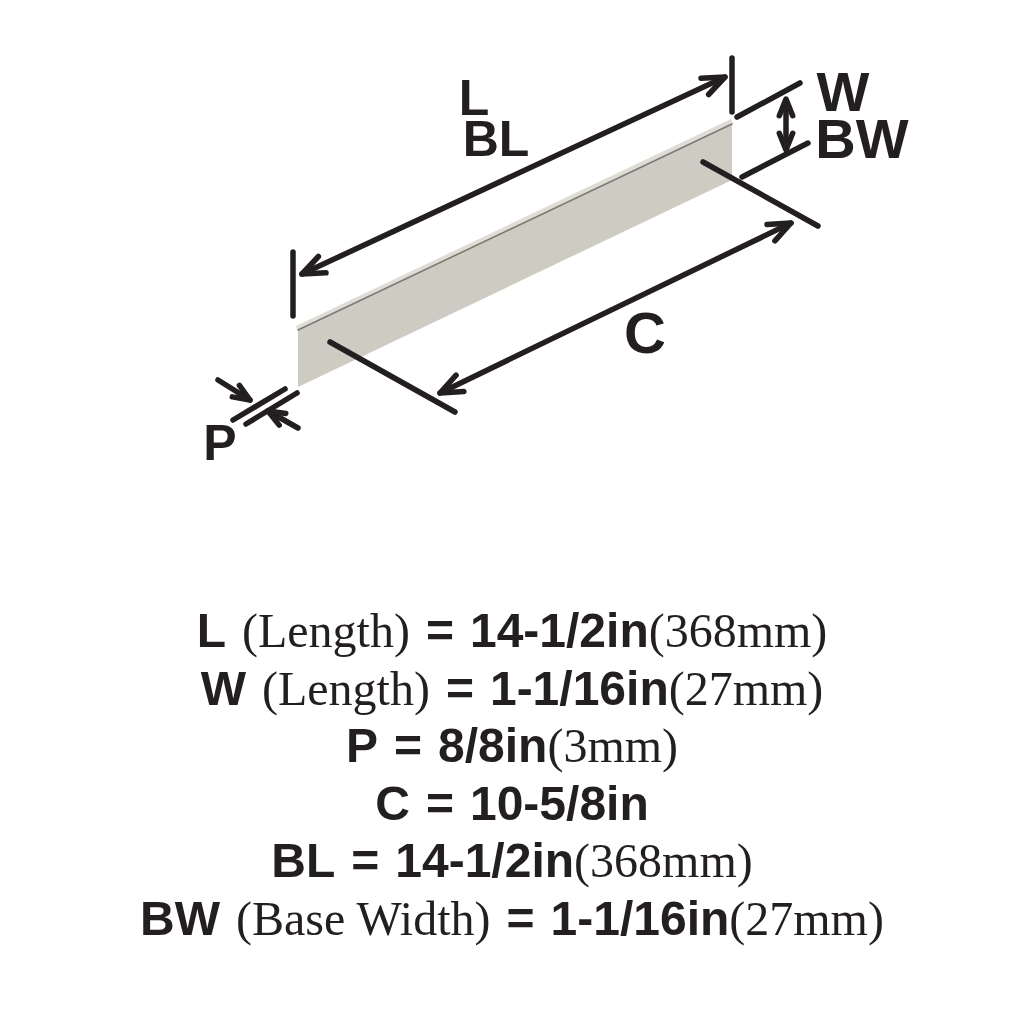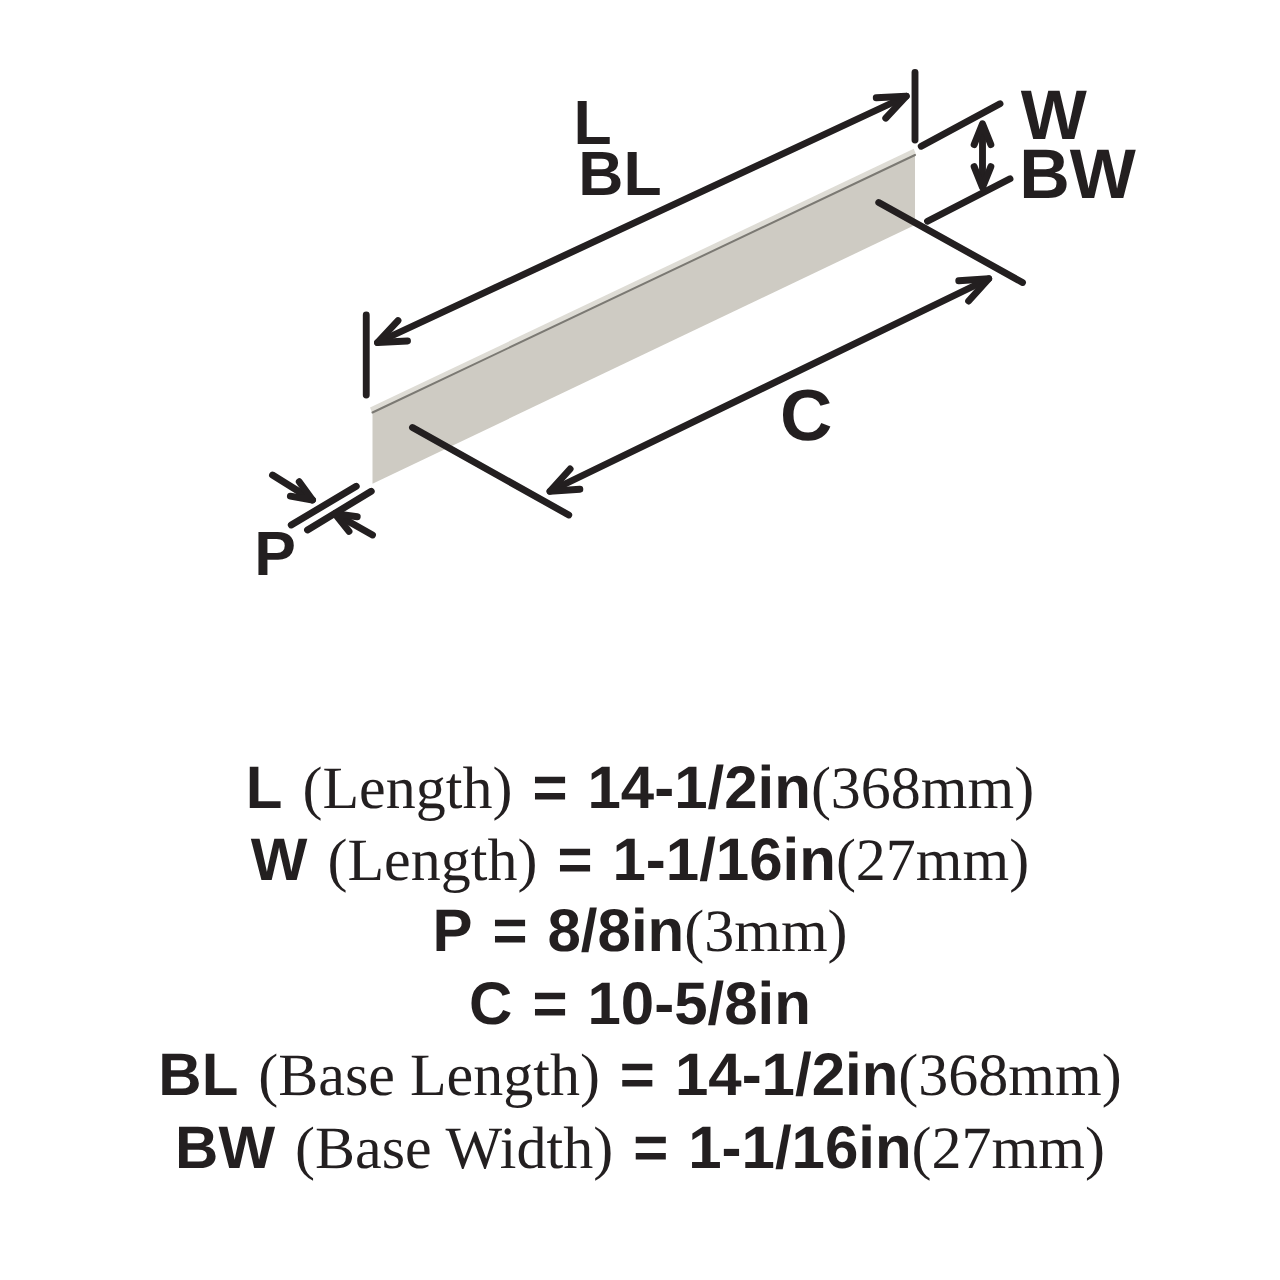--- a/index.html
+++ b/index.html
@@ -132,21 +132,20 @@
     <div class="spec-line">
       <span class="b">C</span>
       <span class="b">=</span>
       <span class="vals">
           <span class="b">10-5/8in</span>
         </span>
     </div>
 
     <div class="spec-line">
       <span class="b">BL</span>
-      <span class="r">(Base Length)</span>
       <span class="b">=</span>
       <span class="vals">
           <span class="b">14-1/2in</span>
           <span class="r">(368mm)</span>
         </span>
     </div>
 
     <div class="spec-line">
       <span class="b">BW</span>
       <span class="r">(Base Width)</span>

